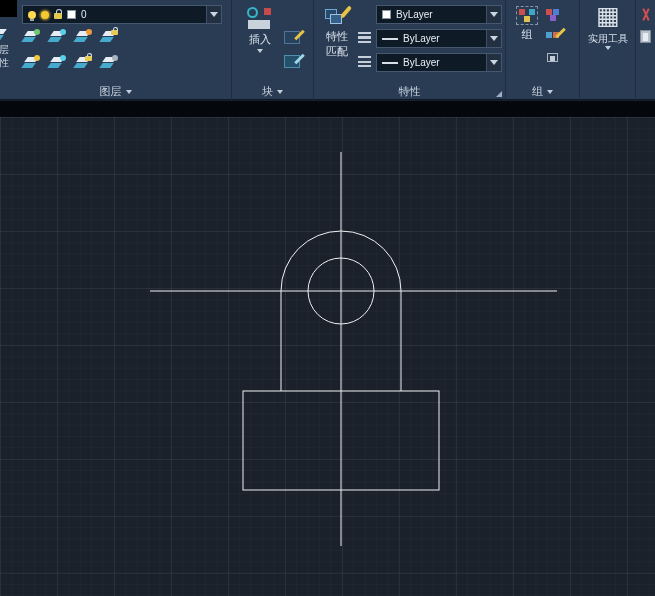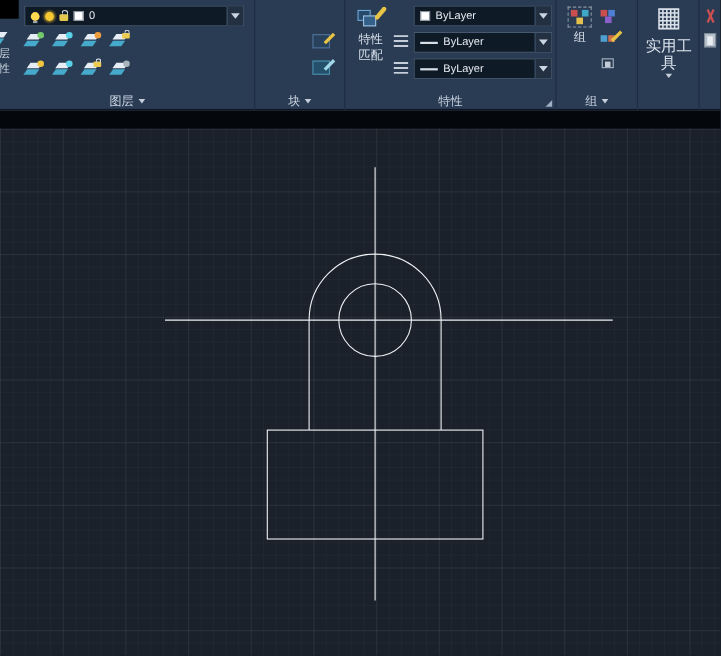--- a/index.html
+++ b/index.html
@@ -56,21 +56,21 @@
   .dot { position:absolute; right:0; top:0; width:6px; height:6px; border-radius:50%; }
   .d-yellow{background:#f2c63f} .d-cyan{background:#59d1e8} .d-green{background:#74c96e}
   .d-orange{background:#f09c3c} .d-gray{background:#aab4bf}
   .lock-mini { position:absolute; right:0; top:1px; width:7px; height:5px; background:#e9cb52; border-radius:1px; }
   .lock-mini::before { content:""; position:absolute; left:1.5px; top:-3px; width:3px; height:3px;
     border:1px solid #d8dde3; border-bottom:none; border-radius:3px 3px 0 0; }
 
   
   .bigbtn { position:absolute; display:flex; flex-direction:column; align-items:center; gap:3px; cursor:default; }
   .bigbtn-label { font-size:11px; color:#dbe3ec; line-height:1.15; text-align:center; }
-  .bigbtn-label.small { font-size:14px; }
+  .bigbtn-label.small { font-size:10px; }
 
   .insert-btn { left:6px; top:6px; width:44px; }
   .insert-icon { position:relative; width:28px; height:24px; }
   .insert-icon .base { position:absolute; left:2px; bottom:1px; width:22px; height:9px; background:#c9d2da; }
   .insert-icon .ring { position:absolute; left:1px; top:1px; width:11px; height:11px; border:2px solid #35b6c9; border-radius:50%; }
   .insert-icon .red  { position:absolute; right:3px; top:2px; width:7px; height:7px; background:#c84b4b; }
   .mini-col { position:absolute; display:flex; flex-direction:column; align-items:center; }
   #p-block .mini-col { left:52px; top:31px; gap:11px; }
   .battr { position:relative; width:16px; height:13px; background:#28425d; border:1px solid #51749a; }
   .battr::after { content:""; position:absolute; right:-2px; top:-3px; width:3px; height:12px;
@@ -174,20 +174,29 @@
         </div>
       </div>
 
       <div class="panel-label">
         <span>图层</span>
         <span class="tri sm"></span>
       </div>
     </div>
 
     <div class="panel" id="p-block">
+      <div class="bigbtn insert-btn">
+        <span class="insert-icon">
+            <i class="ring"></i>
+            <i class="red"></i>
+            <i class="base"></i>
+          </span>
+        <span class="bigbtn-label">插入</span>
+        <span class="tri sm"></span>
+      </div>
       <div class="mini-col">
         <span class="battr"></span>
         <span class="battr v2"></span>
       </div>
       <div class="panel-label">
         <span>块</span>
         <span class="tri sm"></span>
       </div>
     </div>
 

